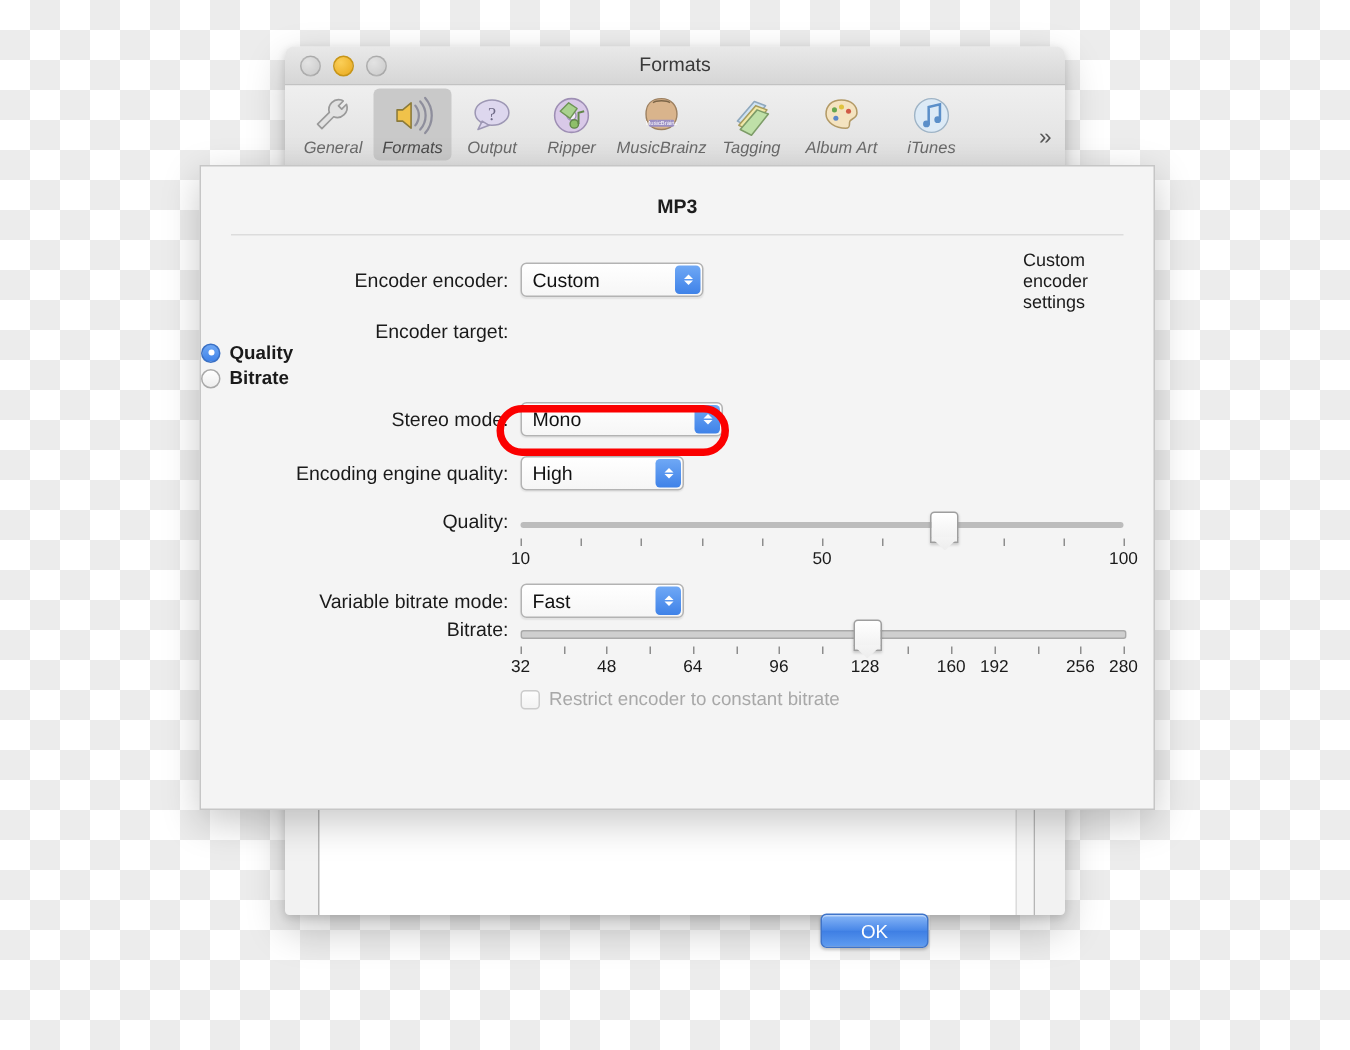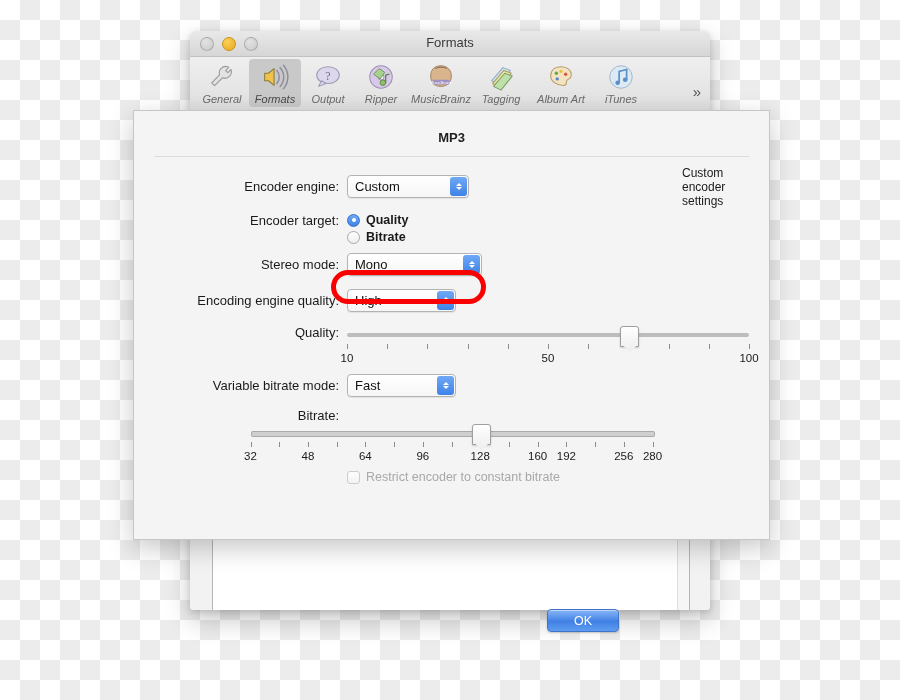--- a/index.html
+++ b/index.html
@@ -271,32 +271,32 @@
       <div id="fl-scroll"></div>
     </div>
   </div>
 
   <div id="mp3-dialog">
 
     <div id="dialog-title">MP3</div>
     <div id="dialog-sep"></div>
 
     <div class="row" style="margin-top:18px;">
-      <span class="lbl">Encoder engine:</span>
+      <span class="lbl">Encoder encoder:</span>
       <span class="popup" style="width:120px;">
         <span class="popup-value">Custom</span>
         <span class="popup-arrow">
             <i class="up"></i>
             <i class="dn"></i>
           </span>
       </span>
       <span class="side-note">Custom encoder settings</span>
     </div>
 
-    <div class="row" style="margin-top:15px;align-items:flex-start;">
+    <div class="row" style="margin-top:15px;align-items:flex-start;flex-direction:column;">
       <span class="lbl" style="line-height:15px;">Encoder target:</span>
       <span class="radio-group">
         <span class="radio-line">
           <span class="radio on"></span>
           <span class="radio-label">Quality</span>
         </span>
         <span class="radio-line">
           <span class="radio"></span>
           <span class="radio-label">Bitrate</span>
         </span>
@@ -355,21 +355,21 @@
       <span class="lbl">Variable bitrate mode:</span>
       <span class="popup" style="width:107px;">
         <span class="popup-value">Fast</span>
         <span class="popup-arrow">
             <i class="up"></i>
             <i class="dn"></i>
           </span>
       </span>
     </div>
 
-    <div class="row" style="margin-top:11px;flex-direction:column;">
+    <div class="row" style="">
       <span class="lbl" style="align-self:flex-start;">Bitrate:</span>
       <span class="slider-wrap">
         <span class="track light"></span>
         <span class="ticks" id="b-ticks">
             <span class="tick" style="left:0%"></span>
             <span class="tick" style="left:7.142857142857142%"></span>
             <span class="tick" style="left:14.285714285714285%"></span>
             <span class="tick" style="left:21.428571428571427%"></span>
             <span class="tick" style="left:28.57142857142857%"></span>
             <span class="tick" style="left:35.714285714285715%"></span>

